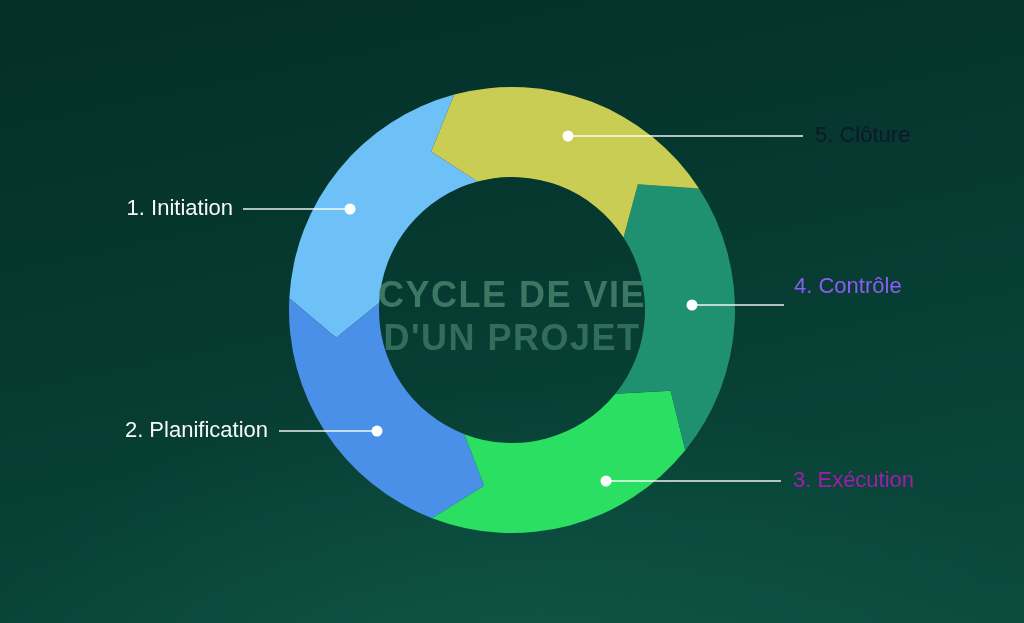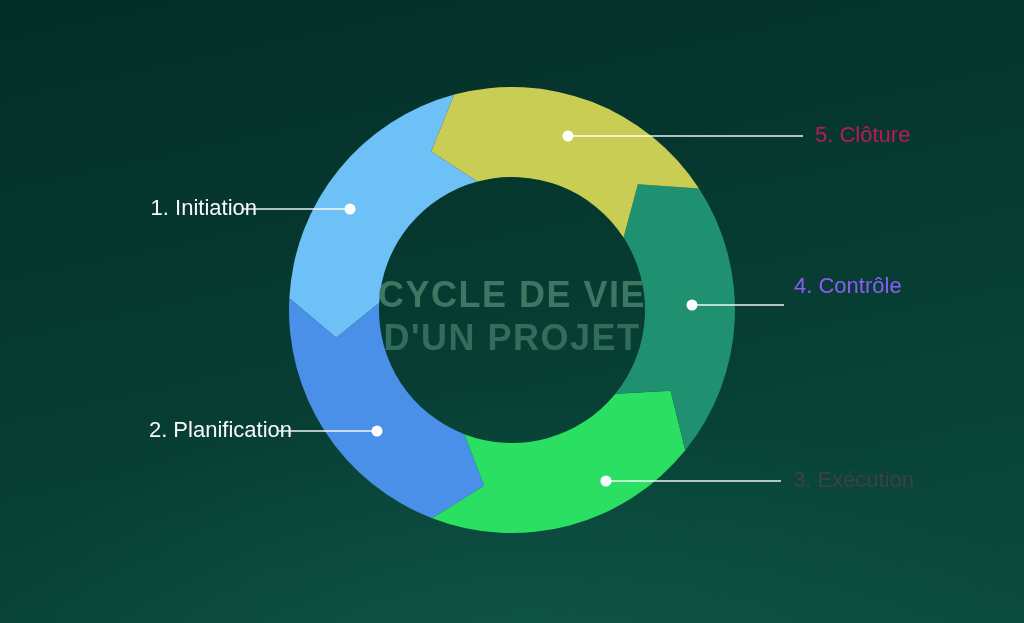--- a/index.html
+++ b/index.html
@@ -42,21 +42,20 @@
   }
   .seg-label {
     position: absolute;
     font-size: 22px;
     white-space: nowrap;
     transform: translateY(-54%);
     user-select: none;
   }
   .seg-label.left {
     transform: translate(-100%, -54%);
-    margin-left: 24px;
   }
 </style>
 </head>
 <body>
 
 <div class="stage">
 
   <svg id="cycle-svg" width="1024" height="623" viewBox="0 0 1024 623">
       <path d="M 454.28 94.60 A 223 223 0 0 0 289.31 298.33 L 336.19 337.85 L 379.18 303.04 A 133 133 0 0 1 477.58 181.53 L 431.19 151.40 Z" fill="#6EC1F6"></path>
       <path d="M 289.31 298.33 A 223 223 0 0 0 432.08 518.19 L 484.15 485.81 L 464.34 434.17 A 133 133 0 0 1 379.18 303.04 L 336.19 337.85 Z" fill="#4A90E8"></path>
@@ -75,17 +74,17 @@
       <circle cx="568" cy="136" r="5.5" fill="#FFFFFF"></circle>
     </svg>
 
   <div class="center-title" style="color: rgb(60, 119, 100);">
     <div class="line1">CYCLE DE VIE</div>
     <div class="line2">D'UN PROJET</div>
   </div>
 
   <div class="seg-label left" id="label-0" style="left: 233px; top: 209px; color: rgb(247, 250, 249);">1. Initiation</div>
   <div class="seg-label left" id="label-1" style="left: 268px; top: 431px; color: rgb(247, 250, 249); text-align: center;">2. Planification</div>
-  <div class="seg-label" id="label-2" style="left: 793px; top: 481px; color: #404040;">3. Exécution</div>
+  <div class="seg-label" id="label-2" style="left: 793px; top: 481px; color: #a21caf;">3. Exécution</div>
   <div class="seg-label" id="label-3" style="left: 794px; top: 287px; color: #8b5cf6;">4. Contrôle</div>
-  <div class="seg-label" id="label-4" style="left: 815px; top: 136px; color: #be185d;">5. Clôture</div>
+  <div class="seg-label" id="label-4" style="left: 815px; top: 136px; color: #0f172a;">5. Clôture</div>
 
 </div>
 
 </body></html>

